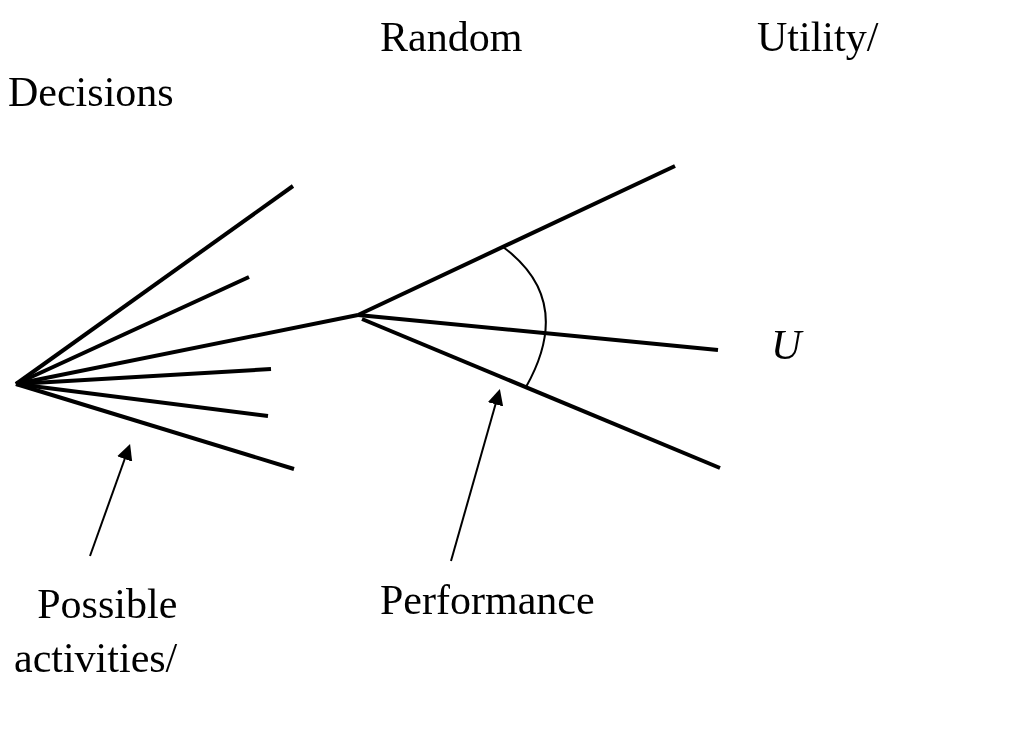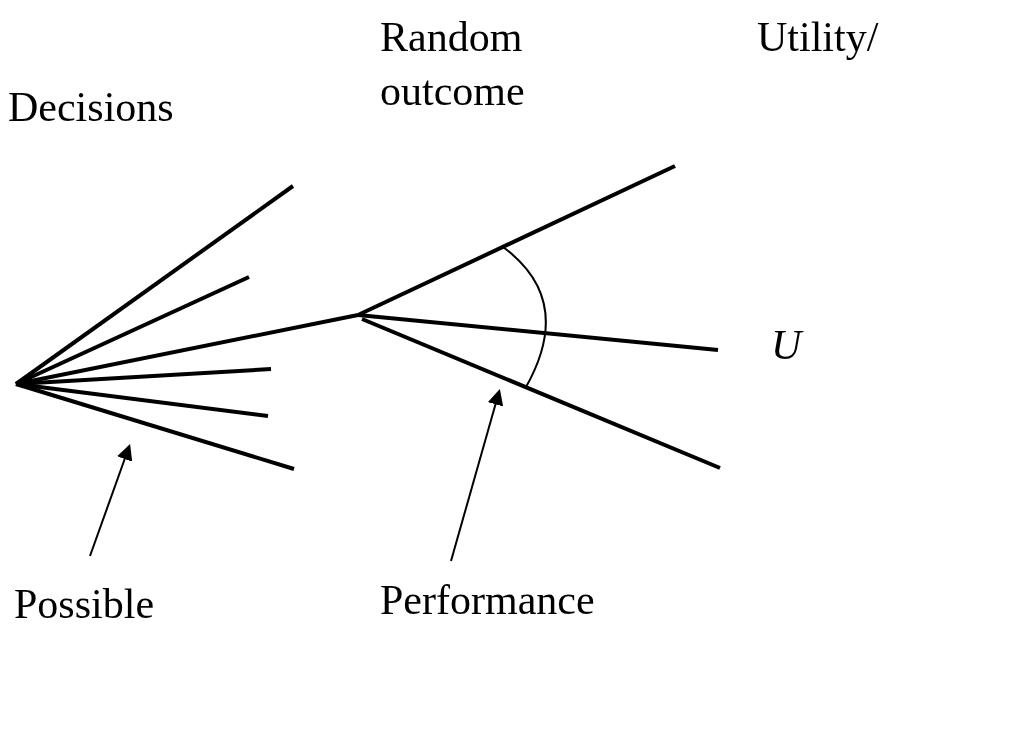--- a/index.html
+++ b/index.html
@@ -8,21 +8,21 @@
   .lbl {
     position: absolute;
     font-family: "Liberation Serif", "DejaVu Serif", serif;
     font-size: 42px;
     line-height: 54px;
     color: #000;
     white-space: nowrap;
   }
   .lbl span { display: block; }
   .ital { font-style: italic; }
-  #lbl-decisions { left: 8px; top: 80px; font-family: Liberation Serif, serif; }
+  #lbl-decisions { left: 8px; top: 65px; font-family: Liberation Serif, serif; }
   #lbl-random { left: 380px; top: 10px; }
   #lbl-utility { left: 741px; top: 10px; margin-left: 16px; }
   #lbl-u { left: 771px; top: 318px; }
   #lbl-possible { left: 14px; top: 577px; text-align: right; }
   #lbl-performance { left: 380px; top: 573px; text-align: center; }
   .branch { stroke: #000; stroke-width: 4; stroke-linecap: butt; fill: none; }
   .thin { stroke: #000; stroke-width: 2; fill: none; }
 </style>
 </head>
 <body>
@@ -48,26 +48,26 @@
   <path class="thin" d="M503,247 Q575,300 526,387"></path>
 
   <line class="thin" x1="90" y1="556" x2="129" y2="447" marker-end="url(#arrowhead)"></line>
   <line class="thin" x1="451" y1="561" x2="499" y2="392" marker-end="url(#arrowhead)"></line>
 </svg>
 
 <div class="lbl" id="lbl-decisions">Decisions</div>
 
 <div class="lbl" id="lbl-random">
   <span>Random</span>
-  <span>outcome</span>
 </div>
 
 <div class="lbl" id="lbl-utility">
   <span>Utility/</span>
 </div>
 
 <div class="lbl ital" id="lbl-u">U</div>
 
 <div class="lbl" id="lbl-possible">
   <span>Possible</span>
+  <span>activities/</span>
 </div>
 
 <div class="lbl" id="lbl-performance">Performance</div>
 
 </body></html>

